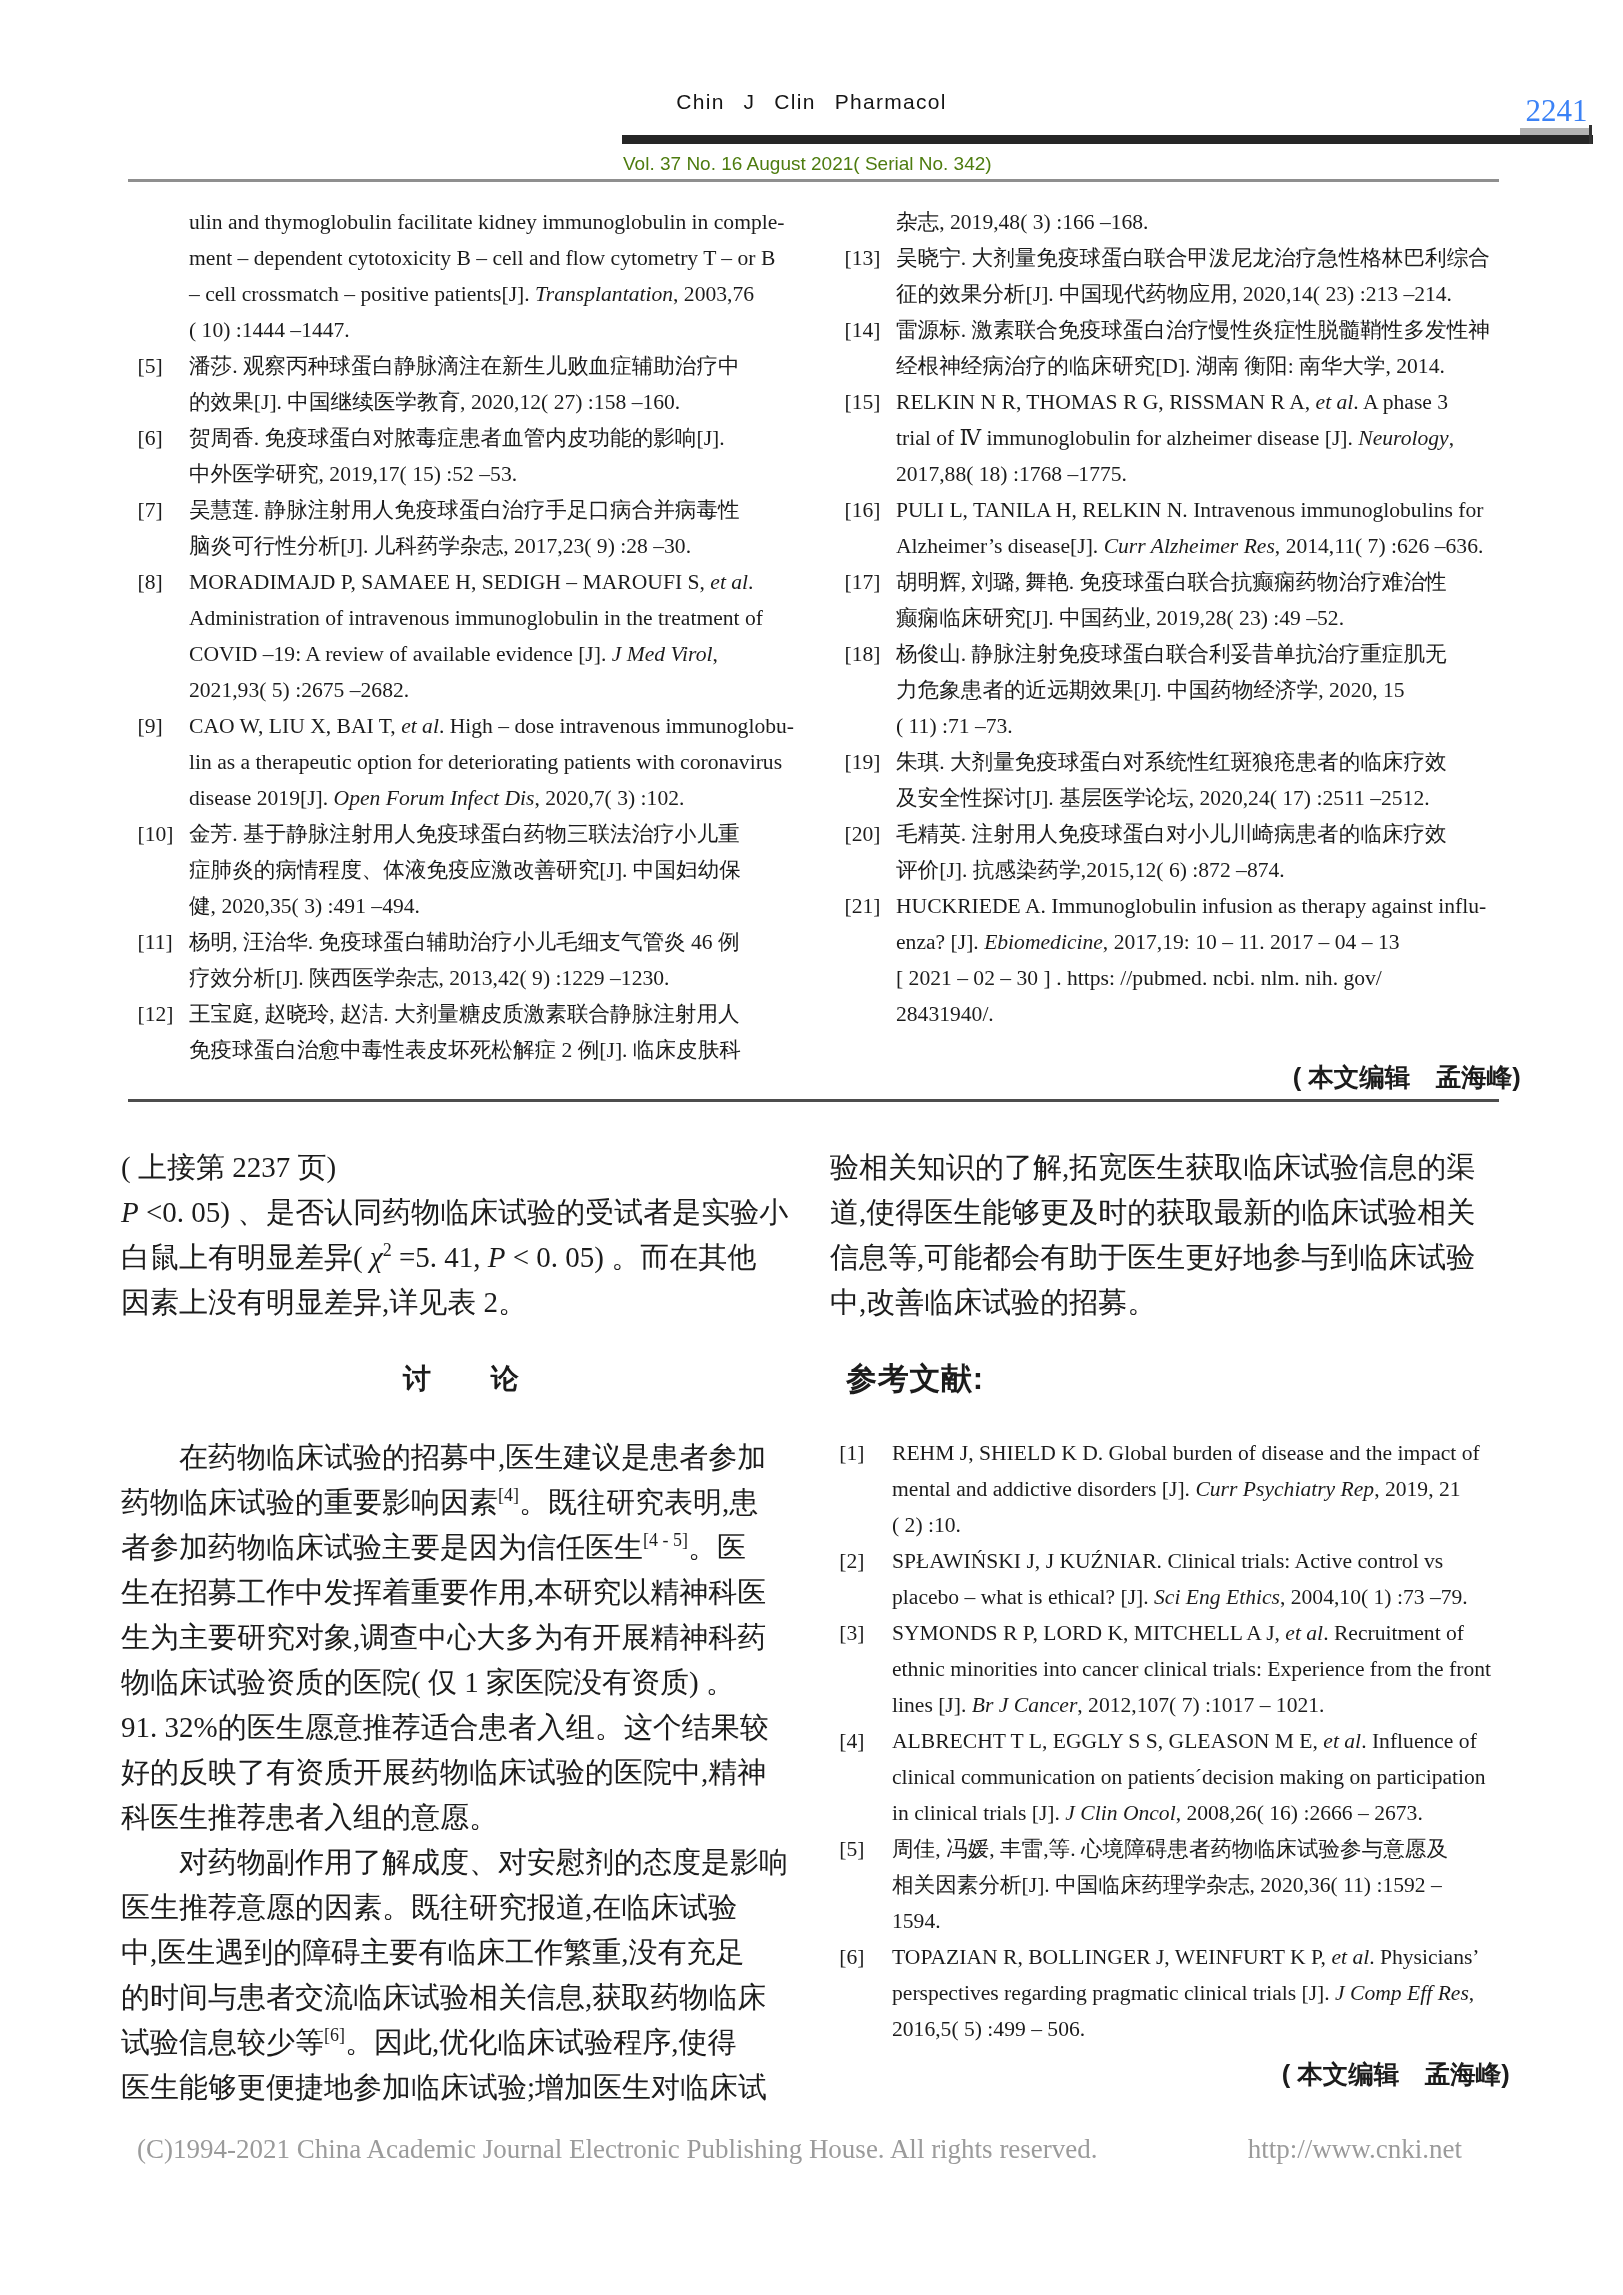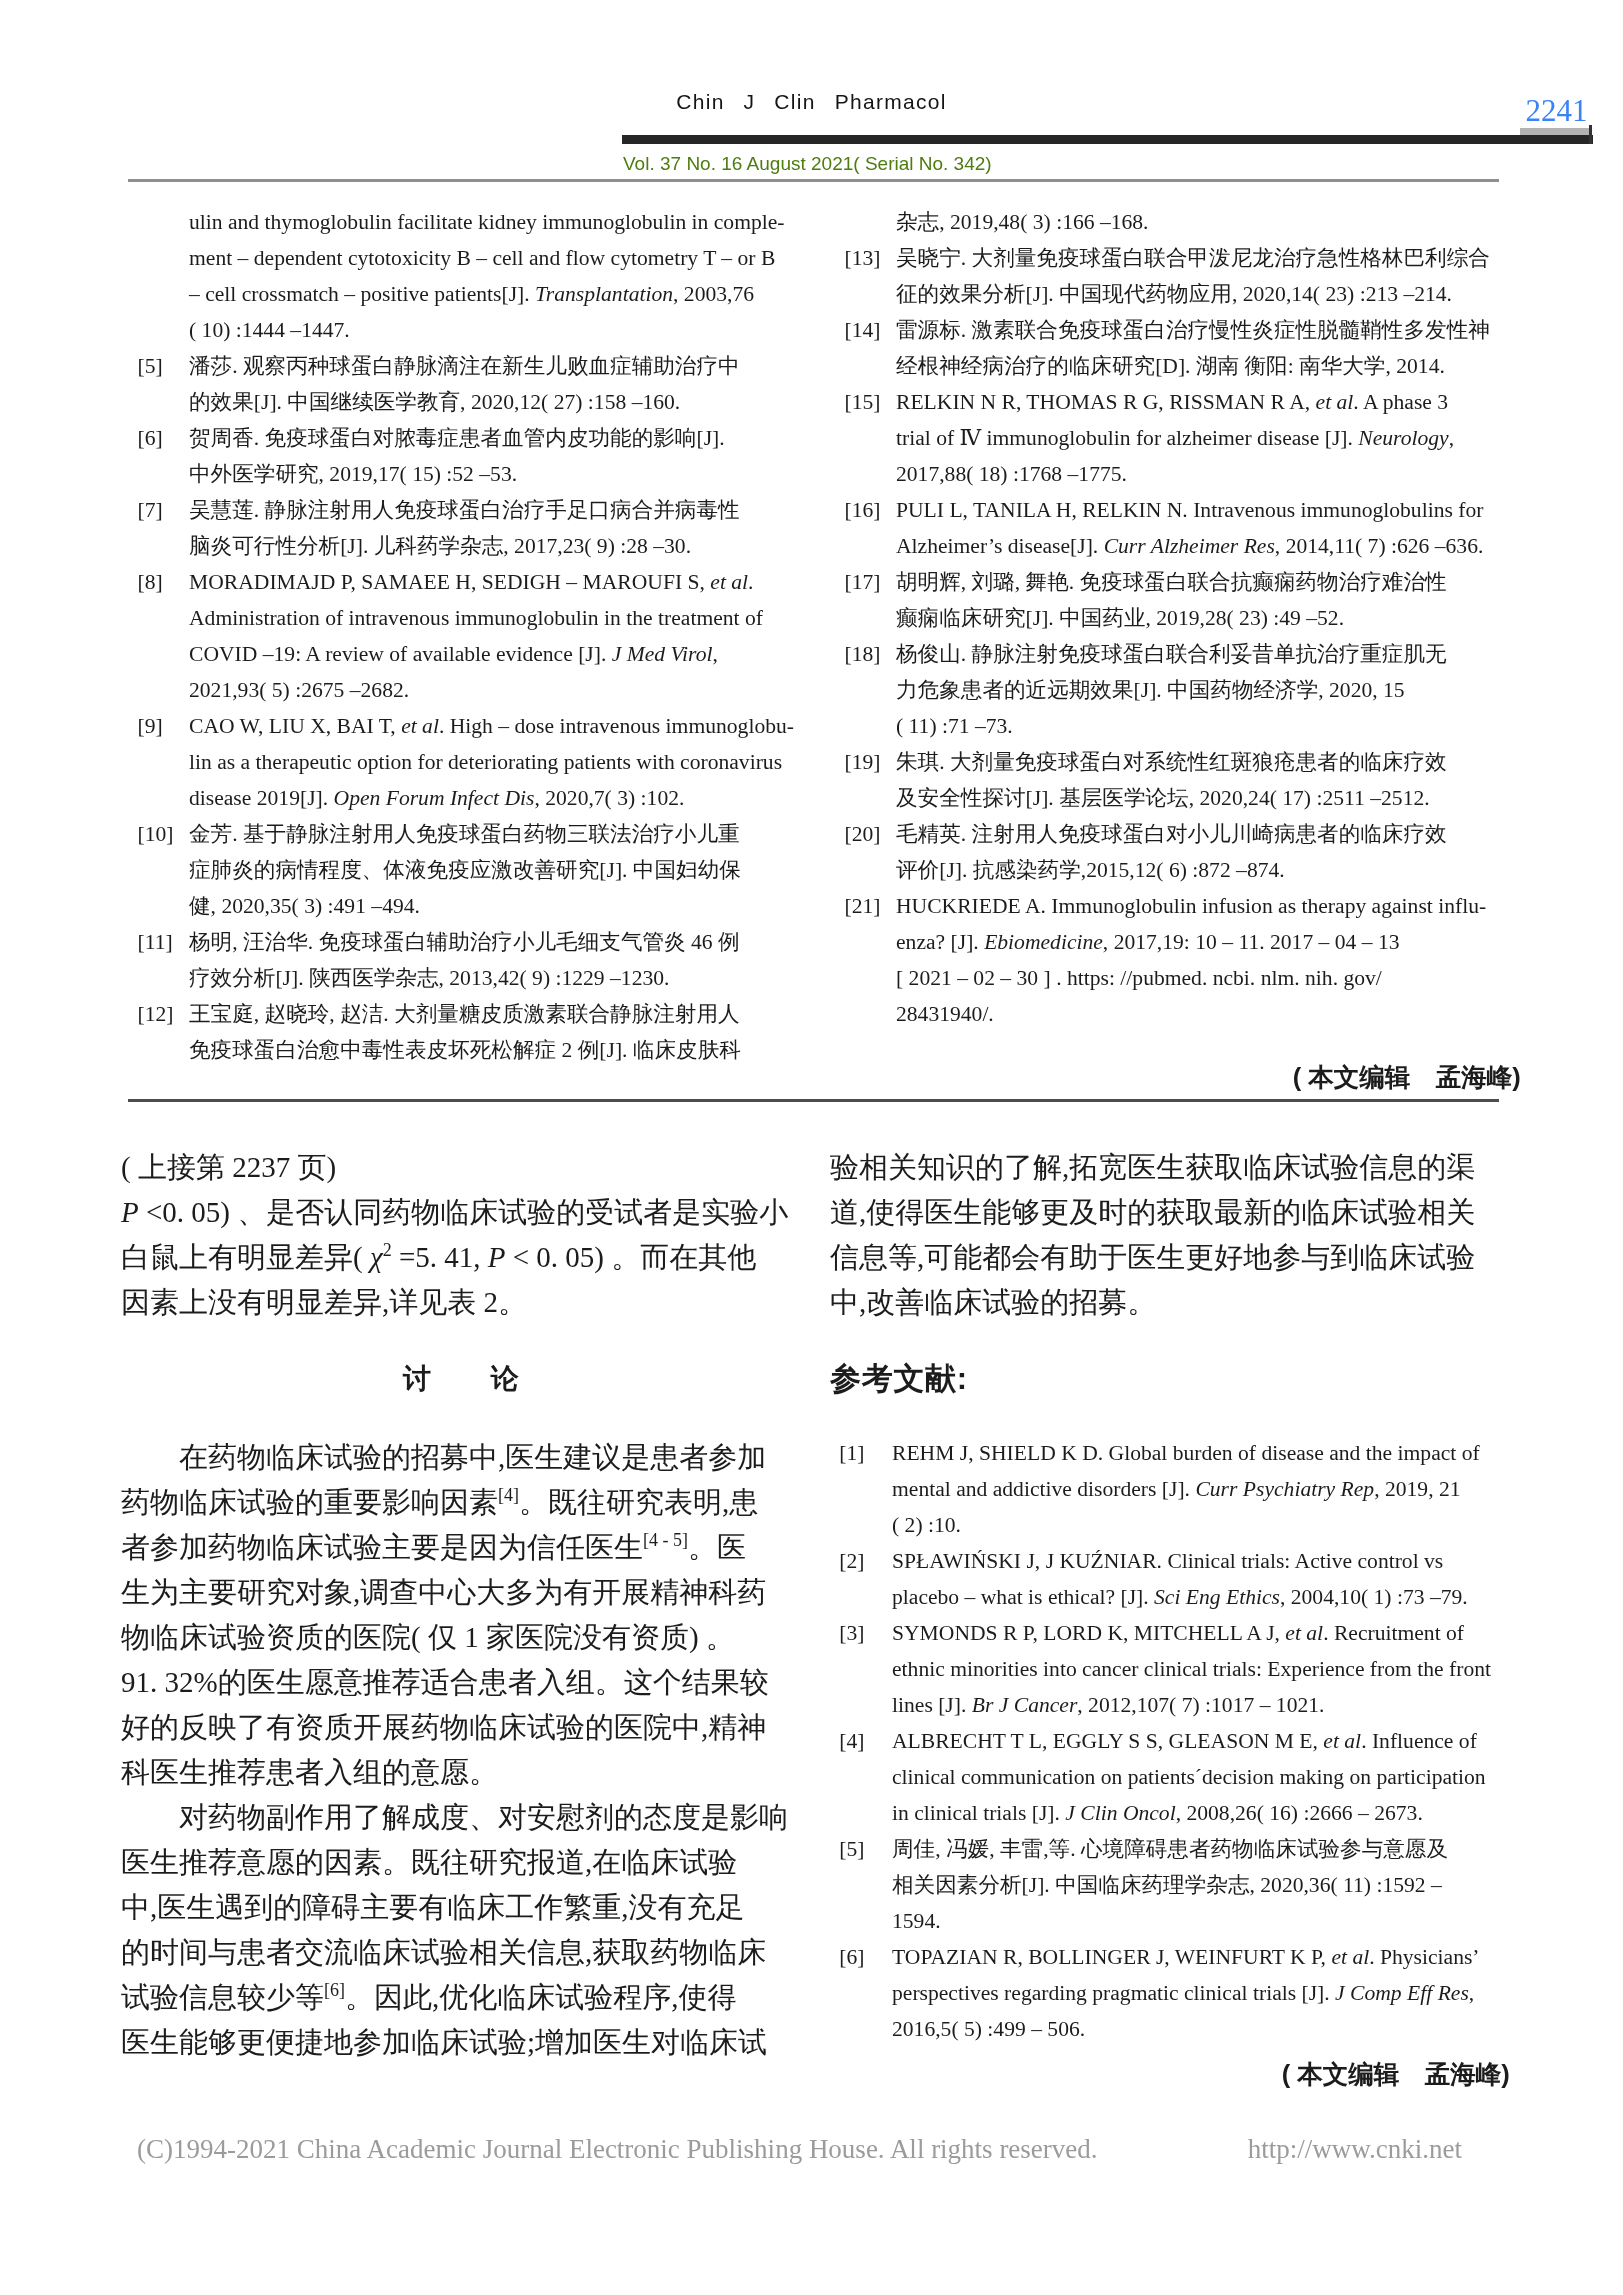--- a/index.html
+++ b/index.html
@@ -28,21 +28,21 @@
     font-weight:700;font-size:25.5px;line-height:33px;padding-right:1.3px;}
   
   .section-divider{position:absolute;left:128px;top:1099px;width:1371px;height:2.6px;background:#4d4d4d;}
   
   .article{position:absolute;left:0;top:1145px;width:1623px;}
   .body-left{position:absolute;left:121px;top:0;width:681px;font-size:29px;line-height:45px;}
   .body-right{position:absolute;left:830px;top:0;width:681px;font-size:29px;line-height:45px;}
   .t-line{white-space:nowrap;}
   .h-discussion{margin:29px 0 31px 0;text-align:center;font-size:28px;line-height:50px;
     font-weight:700;letter-spacing:1.3px;font-family:"Liberation Serif","DejaVu Serif",serif;}
-  .h-refs{margin:30px 0 0 0;font-family:"Liberation Sans","DejaVu Sans",sans-serif;
+  .h-refs{margin:30px 0 0 16px;font-family:"Liberation Sans","DejaVu Sans",sans-serif;
     font-weight:700;font-size:31px;line-height:47px;letter-spacing:0.7px;}
   .lower-refs{margin-top:33px;font-size:21.6px;line-height:36px;}
   .lower-refs .ref-entry{padding-left:62px;}
   .lower-refs .ref-label{left:9.2px;}
   .editor-note-lower{margin-top:10.5px;}
   sup{font-size:0.62em;line-height:0;vertical-align:super;}
   i{font-style:italic;}
   
   .footer{position:absolute;left:137px;top:2134px;width:1325px;display:flex;justify-content:space-between;
     font-size:27px;color:#9b9b9b;white-space:nowrap;}
@@ -182,20 +182,21 @@
       <div>
           <div class="t-line"><i>P</i> &lt;0. 05) 、是否认同药物临床试验的受试者是实验小</div>
           <div class="t-line">白鼠上有明显差异( <i>χ</i><sup>2</sup> =5. 41, <i>P</i> &lt; 0. 05) 。而在其他</div>
           <div class="t-line">因素上没有明显差异,详见表 2。</div>
         </div>
       <h2 class="h-discussion">讨　　论</h2>
       <div>
           <div class="t-line">　　在药物临床试验的招募中,医生建议是患者参加</div>
           <div class="t-line">药物临床试验的重要影响因素<sup>[4]</sup>。既往研究表明,患</div>
           <div class="t-line">者参加药物临床试验主要是因为信任医生<sup>[4 - 5]</sup>。医</div>
+          <div class="t-line">生在招募工作中发挥着重要作用,本研究以精神科医</div>
           <div class="t-line">生为主要研究对象,调查中心大多为有开展精神科药</div>
           <div class="t-line">物临床试验资质的医院( 仅 1 家医院没有资质) 。</div>
           <div class="t-line">91. 32%的医生愿意推荐适合患者入组。这个结果较</div>
           <div class="t-line">好的反映了有资质开展药物临床试验的医院中,精神</div>
           <div class="t-line">科医生推荐患者入组的意愿。</div>
           <div class="t-line">　　对药物副作用了解成度、对安慰剂的态度是影响</div>
           <div class="t-line">医生推荐意愿的因素。既往研究报道,在临床试验</div>
           <div class="t-line">中,医生遇到的障碍主要有临床工作繁重,没有充足</div>
           <div class="t-line">的时间与患者交流临床试验相关信息,获取药物临床</div>
           <div class="t-line">试验信息较少等<sup>[6]</sup>。因此,优化临床试验程序,使得</div>

